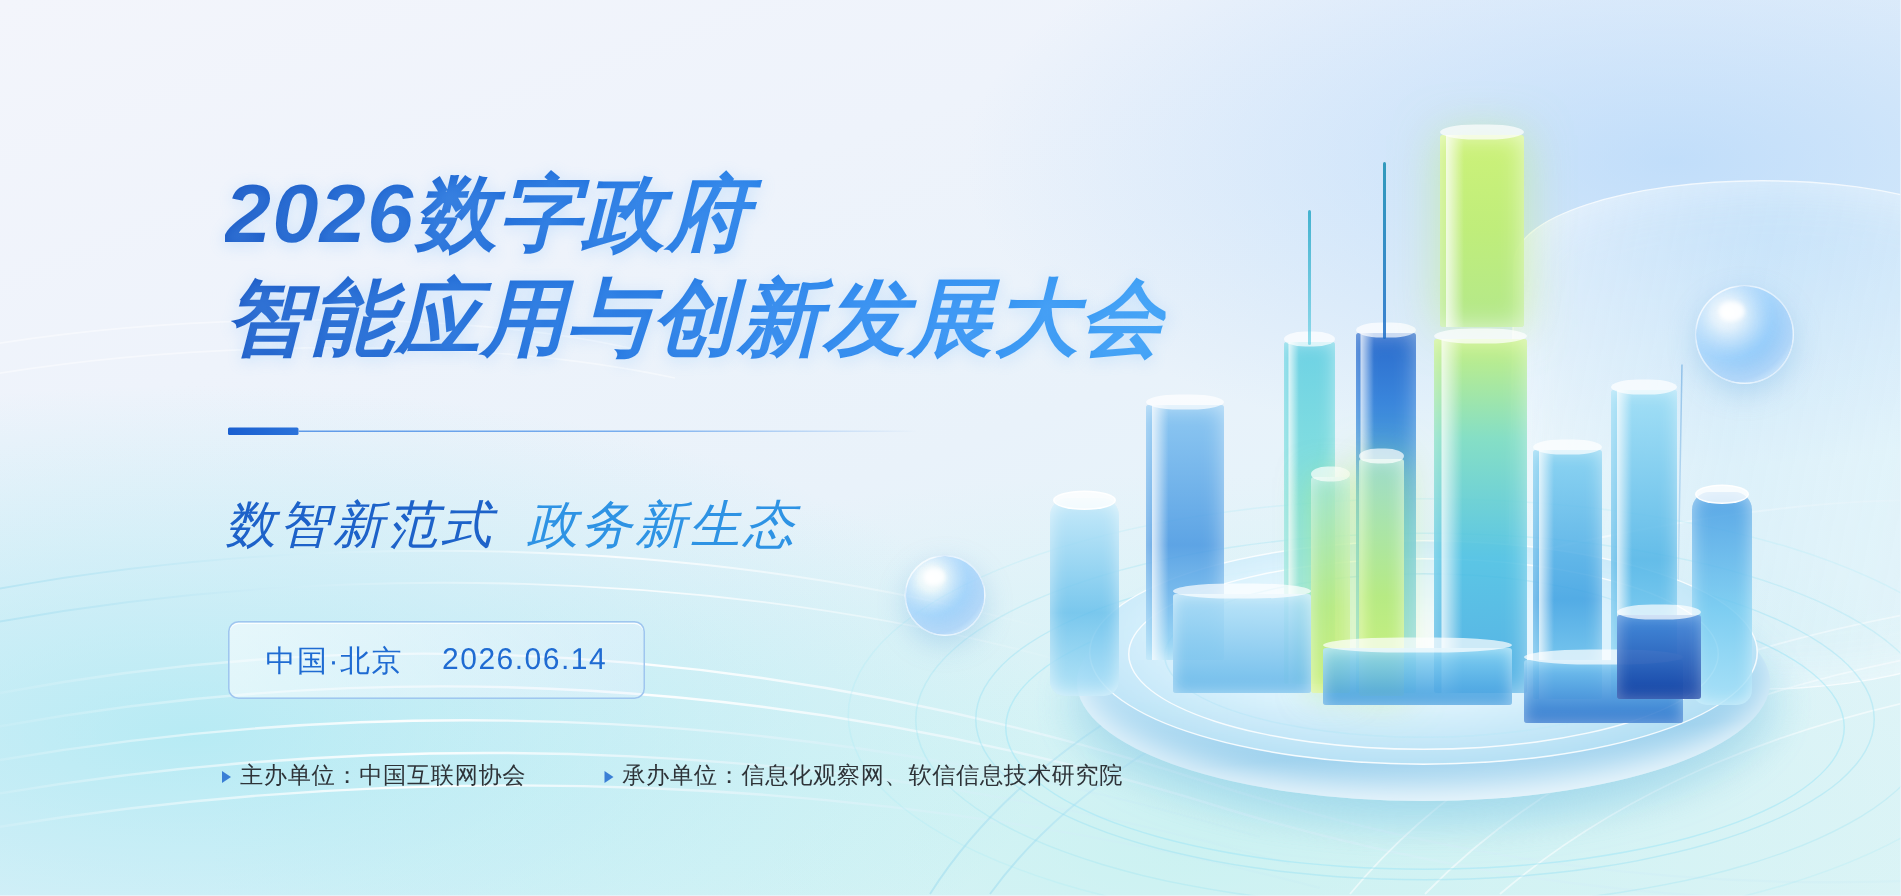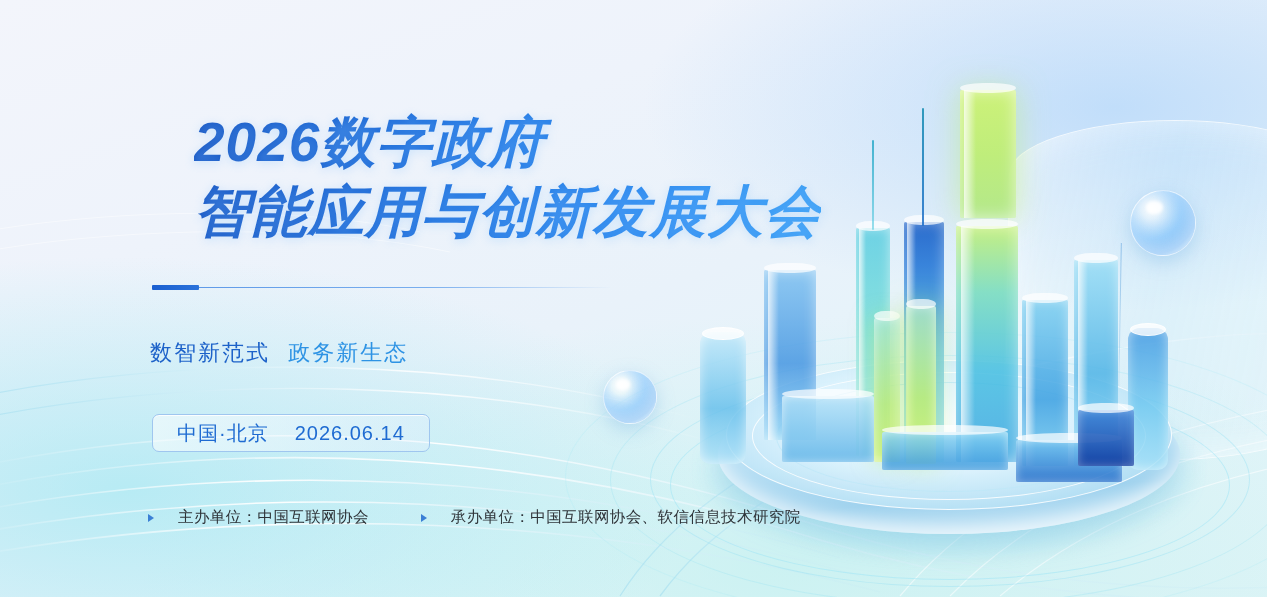--- a/index.html
+++ b/index.html
@@ -44,21 +44,21 @@
   
   .watermark{
     position:absolute; left:118px; top:22px;
     font-size:74px; font-weight:800; letter-spacing:4px;
     color:rgba(198,221,245,.62);
     white-space:nowrap;
     -webkit-user-select:none; user-select:none;
   }
 
   
-  .headline{ position:absolute; left:150px; top:108px;margin-left:44px; }
+  .headline{ position:absolute; left:150px; top:108px; }
   .headline .line{
     font-size:56px; font-weight:800; font-style:italic;
     letter-spacing:1px; line-height:1.26;
     background:linear-gradient(95deg,#1a58c4 0%,#2273de 38%,#2f8cf0 72%,#3fa2f6 100%);
     -webkit-background-clip:text; background-clip:text;
     color:transparent;
     text-shadow:0 2px 10px rgba(120,190,255,.30);
     white-space:nowrap;
   }
   .headline .line.l1{ font-size:55px; }
@@ -70,45 +70,45 @@
     position:absolute; left:0; top:0; width:47px; height:5px;
     background:linear-gradient(90deg,#1a5fd0,#2a72da); border-radius:1px;
   }
   .divider .thin{
     position:absolute; left:47px; top:1.6px; width:413px; height:1.6px;
     background:linear-gradient(90deg,#5f9ae8 0%,#79aeee 55%,rgba(140,180,235,0) 100%);
   }
 
   
   .subtitle{
-    position:absolute; left:150px; top:338px;
-    font-size:22px; letter-spacing:2px; white-space:nowrap;
+    position:absolute; left:150px; top:327px;
+    font-size:34px; letter-spacing:2px; white-space:nowrap;font-style:italic;
   }
   .subtitle .a{ color:#1d62c9; }
   .subtitle .b{ color:#2e93e4; margin-left:10px; }
 
   
   .date-badge{
     position:absolute; left:152px; top:414px;
-    height:38px; padding:0 24px;
+    height:52px; padding:0 24px;
     display:flex; align-items:center; gap:26px;
     border:1px solid #9fc6ef; border-radius:7px;
     background:linear-gradient(100deg, rgba(255,255,255,.55), rgba(226,240,253,.40));
     box-shadow:inset 0 1px 0 rgba(255,255,255,.85);
   }
   .date-badge span{
     font-size:20px; color:#1f6bd2; letter-spacing:1px; white-space:nowrap;
   }
 
   
   .orgs{
     position:absolute; left:148px; top:507px;
     display:flex; align-items:center; gap:52px;
   }
-  .org{ display:flex; align-items:center; gap:24px; }
+  .org{ display:flex; align-items:center; gap:6px; }
   .org .tri{
     width:0;height:0;
     border-left:6px solid #3a7fd5;
     border-top:4px solid transparent;
     border-bottom:4px solid transparent;
   }
   .org .txt{
     font-size:15.5px; color:#2e3338; letter-spacing:.4px; white-space:nowrap;
   }
 
@@ -340,17 +340,17 @@
     <span>2026.06.14</span>
   </div>
 
   <div class="orgs">
     <div class="org">
       <span class="tri"></span>
       <span class="txt">主办单位：中国互联网协会</span>
     </div>
     <div class="org">
       <span class="tri"></span>
-      <span class="txt">承办单位：中国互联网协会、软信信息技术研究院</span>
+      <span class="txt">承办单位：信息化观察网、软信信息技术研究院</span>
     </div>
   </div>
 
 </div>
 
 </body></html>

